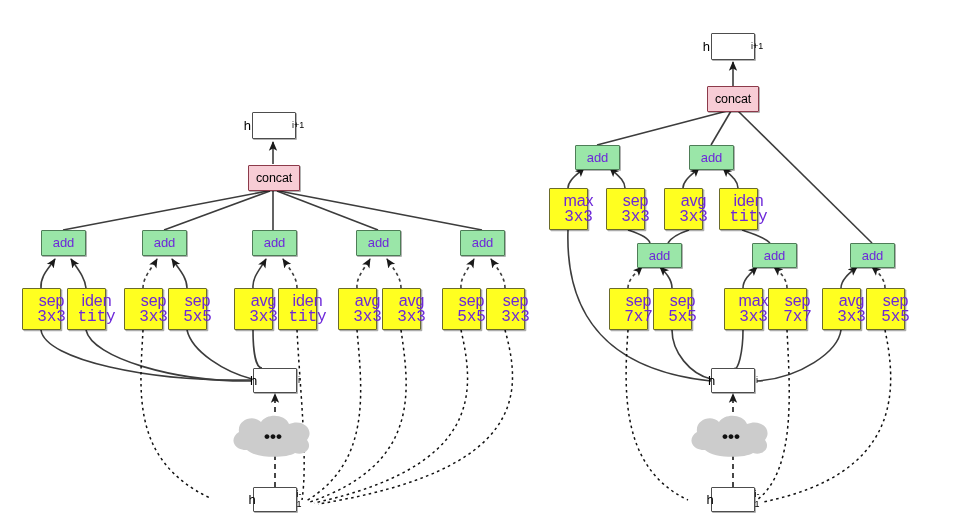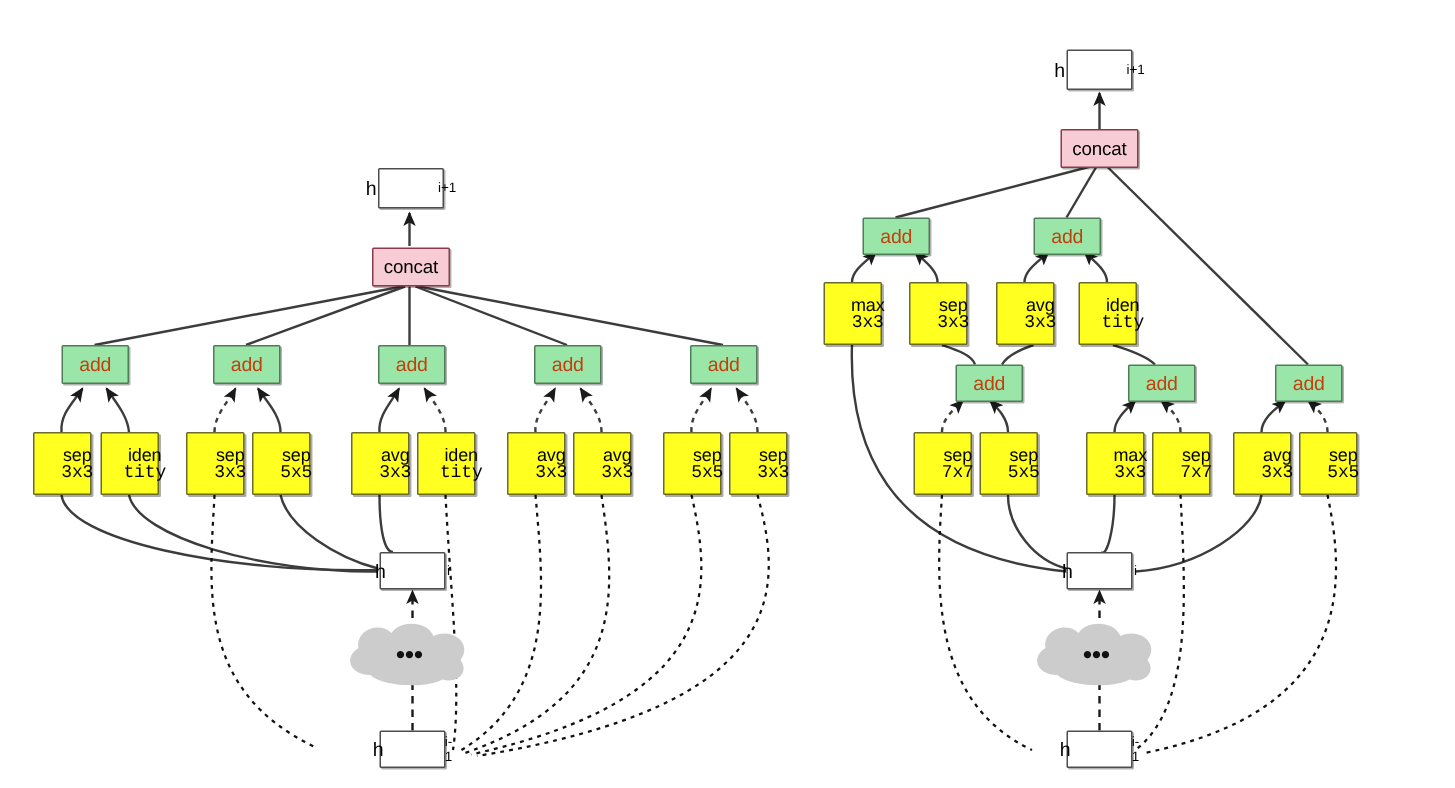--- a/index.html
+++ b/index.html
@@ -8,23 +8,23 @@
   #stage{position:relative;width:970px;height:525px;}
   svg.canvas{position:absolute;left:0;top:0;width:970px;height:525px;}
   .node{position:absolute;box-sizing:border-box;display:flex;
         align-items:center;justify-content:center;text-align:center;
         line-height:1.02;letter-spacing:-0.1px;}
   .n-h{background:#ffffff;border:1.6px solid #4d4d4d;font-size:13px;
        color:#000;border-radius:1px;box-shadow:1px 1px 0 rgba(0,0,0,.30);}
   .n-concat{background:#f7ccd5;border:1.6px solid #8c3a4a;font-size:12.5px;
        color:#000;border-radius:1px;box-shadow:1px 1px 0 rgba(0,0,0,.30);}
   .n-add{background:#9ae6a8;border:1.6px solid #4e7d57;font-size:13px;
-       color:#c2410c;border-radius:1px;box-shadow:1px 1px 0 rgba(0,0,0,.30);}
-  .n-op{background:#ffff20;border:1.7px solid #6b6b2a;font-size:12px;
-       color:#000000;border-radius:1px;box-shadow:1.3px 1.3px 0 rgba(0,0,0,.33);padding-left:20px;}
+       color:#6d28d9;border-radius:1px;box-shadow:1px 1px 0 rgba(0,0,0,.30);}
+  .n-op{background:#ffff20;border:1.7px solid #6b6b2a;font-size:16px;
+       color:#6d28d9;border-radius:1px;box-shadow:1.3px 1.3px 0 rgba(0,0,0,.33);padding-left:20px;}
   .n-op .l2{display:block;font-family:Liberation Mono, monospace;}
   .sub{font-size:9px;vertical-align:-1px;letter-spacing:0;padding-left:41px;}
   .cloud{position:absolute;}
 </style>
 </head>
 <body>
 
 <div id="stage">
 
   <svg class="canvas" viewBox="0 0 970 525">

